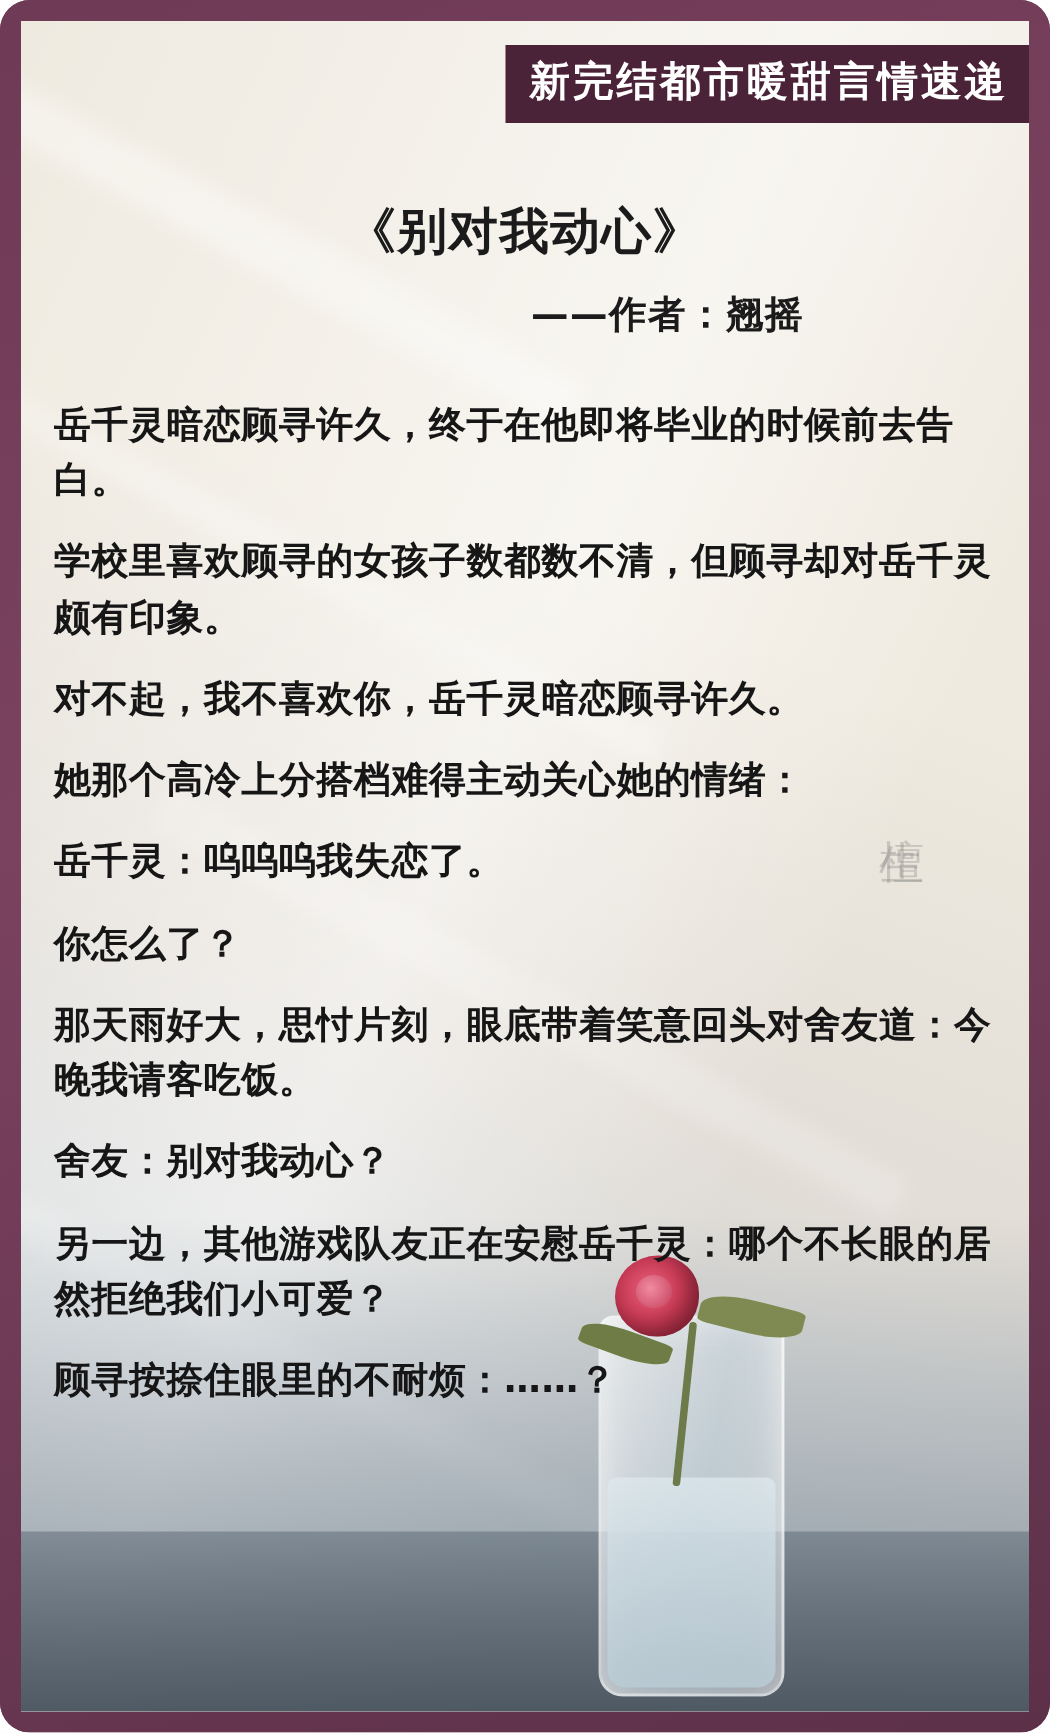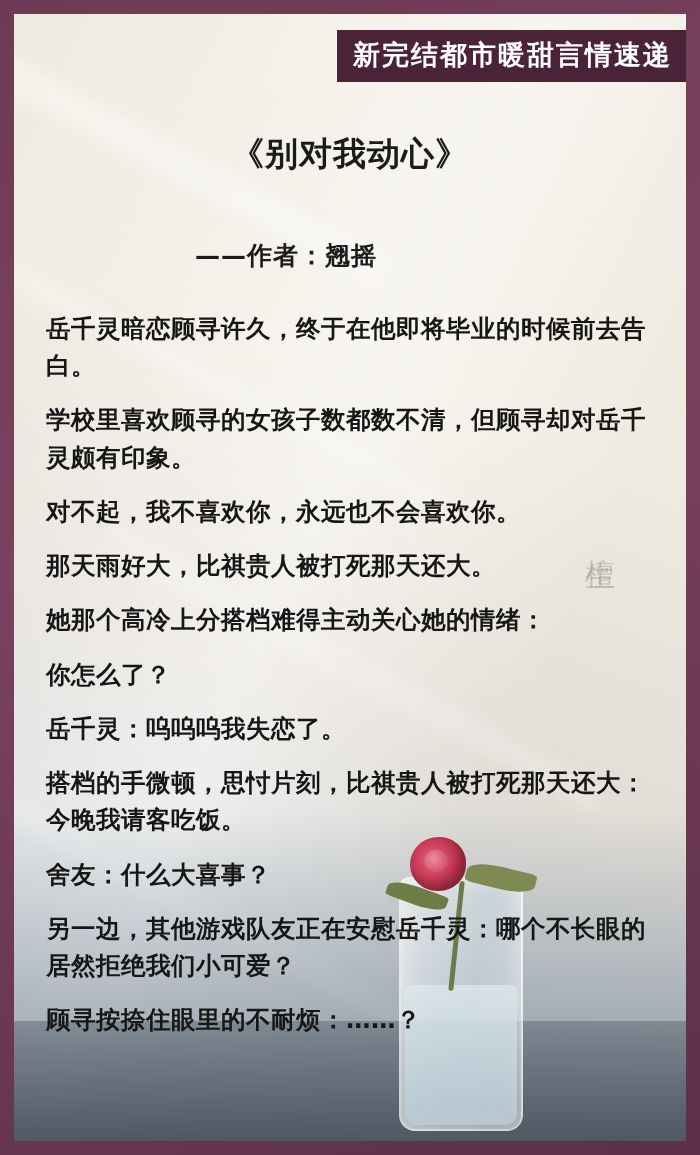--- a/index.html
+++ b/index.html
@@ -9,20 +9,21 @@
   }
   body {
     font-family: "DejaVu Sans", "Liberation Sans", sans-serif;
   }
   .page {
     position: relative;
     width: 700px;
     height: 1155px;
     overflow: hidden;
     background: #6f3a56;
+    border-radius: 20px;
   }
   
   .frame {
     position: absolute;
     inset: 0;
     background: linear-gradient(160deg, #6e3a55 0%, #7b4260 40%, #5d3049 100%);
   }
   
   .card {
     position: absolute;
@@ -143,36 +144,36 @@
     font-weight: bold;
     letter-spacing: 2px;
     padding: 10px 14px 12px 16px;
     line-height: 1.1;
     white-space: nowrap;
   }
 
   .content {
     position: absolute;
     left: 0; right: 0; top: 0; bottom: 0;
-    padding: 0 32px;
+    padding: 0 22px;
     box-sizing: border-box;
   }
 
   .title {
     margin-top: 118px;
     text-align: center;
     font-size: 33px;
     font-weight: bold;
     color: #1b1b1b;
     letter-spacing: 1px;
   }
 
   .author {
-    margin-top: 62px;
-    text-align: center;
+    margin-top: 16px;
+    text-align: right;
     padding-right: 128px;
     font-size: 25px;
     color: #1b1b1b;
     font-weight: bold;
     letter-spacing: 1px;
   }
 
   .body-text {
     margin-top: 38px;
     font-size: 24.5px;
@@ -212,25 +213,24 @@
 
     <div class="banner">新完结都市暖甜言情速递</div>
 
     <div class="content">
       <div class="title">《别对我动心》</div>
       <div class="author">——作者：翘摇</div>
 
       <div class="body-text">
         <p>岳千灵暗恋顾寻许久，终于在他即将毕业的时候前去告白。</p>
         <p>学校里喜欢顾寻的女孩子数都数不清，但顾寻却对岳千灵颇有印象。</p>
-        <p>对不起，我不喜欢你，永远也不会喜欢你。</p>
-        <p>那天雨好大，比祺贵人被打死那天还大。</p>
+        <p>对不起，我不喜欢你，岳千灵暗恋顾寻许久。</p>
         <p>她那个高冷上分搭档难得主动关心她的情绪：</p>
+        <p>岳千灵：呜呜呜我失恋了。</p>
         <p>你怎么了？</p>
-        <p>岳千灵：呜呜呜我失恋了。</p>
-        <p>搭档的手微顿，思忖片刻，比祺贵人被打死那天还大：今晚我请客吃饭。</p>
-        <p>舍友：什么大喜事？</p>
+        <p>那天雨好大，思忖片刻，眼底带着笑意回头对舍友道：今晚我请客吃饭。</p>
+        <p>舍友：别对我动心？</p>
         <p>另一边，其他游戏队友正在安慰岳千灵：哪个不长眼的居然拒绝我们小可爱？</p>
         <p>顾寻按捺住眼里的不耐烦：……？</p>
       </div>
     </div>
   </div>
 </div>
 
 </body></html>

